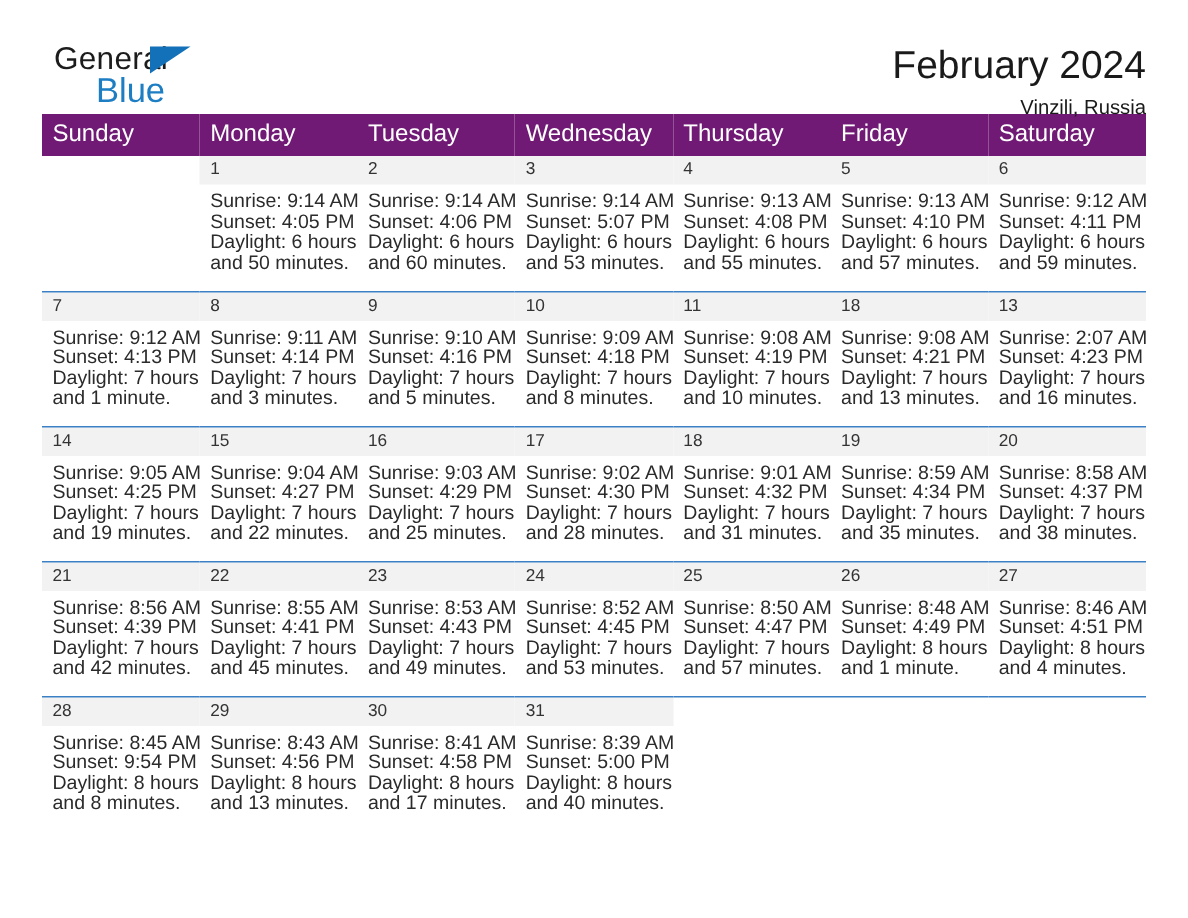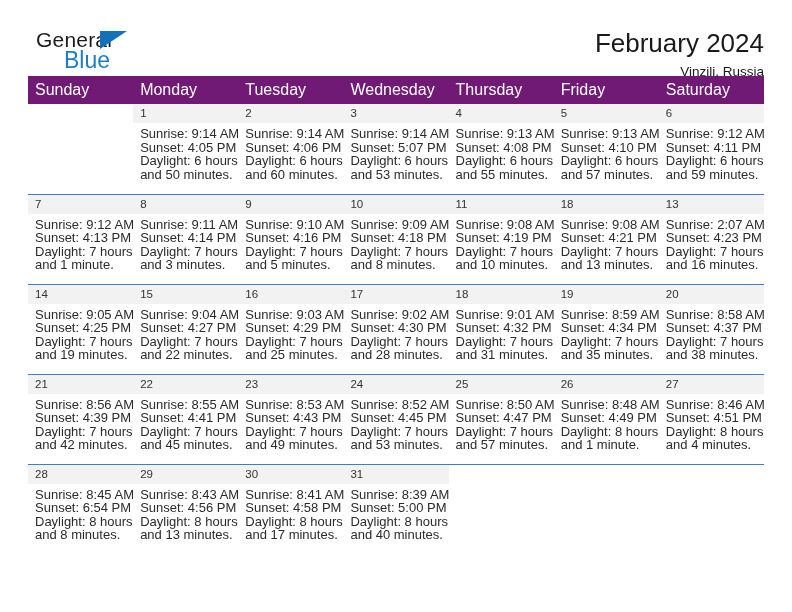--- a/index.html
+++ b/index.html
@@ -482,21 +482,21 @@
             </div>
           </td>
       </tr>
 
       <tr class="week">
         <td>
             <div class="cell-inner">
               <div class="daynum">28</div>
               <div class="details">
                 <div>Sunrise: 8:45 AM</div>
-                <div>Sunset: 6:54 PM</div>
+                <div>Sunset: 9:54 PM</div>
                 <div>Daylight: 8 hours</div>
                 <div>and 8 minutes.</div>
               </div>
             </div>
           </td>
         <td>
             <div class="cell-inner">
               <div class="daynum">29</div>
               <div class="details">
                 <div>Sunrise: 8:43 AM</div>

